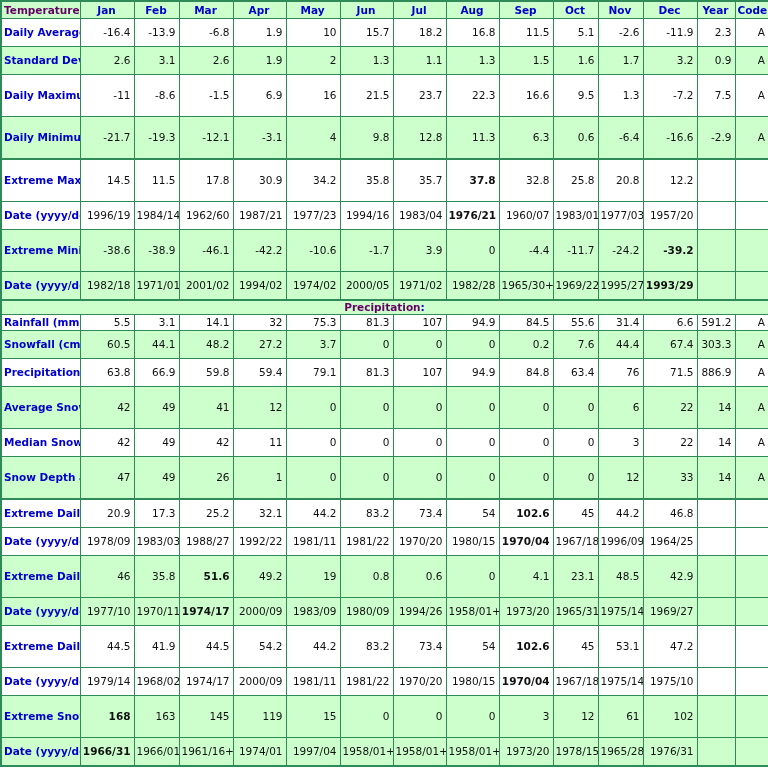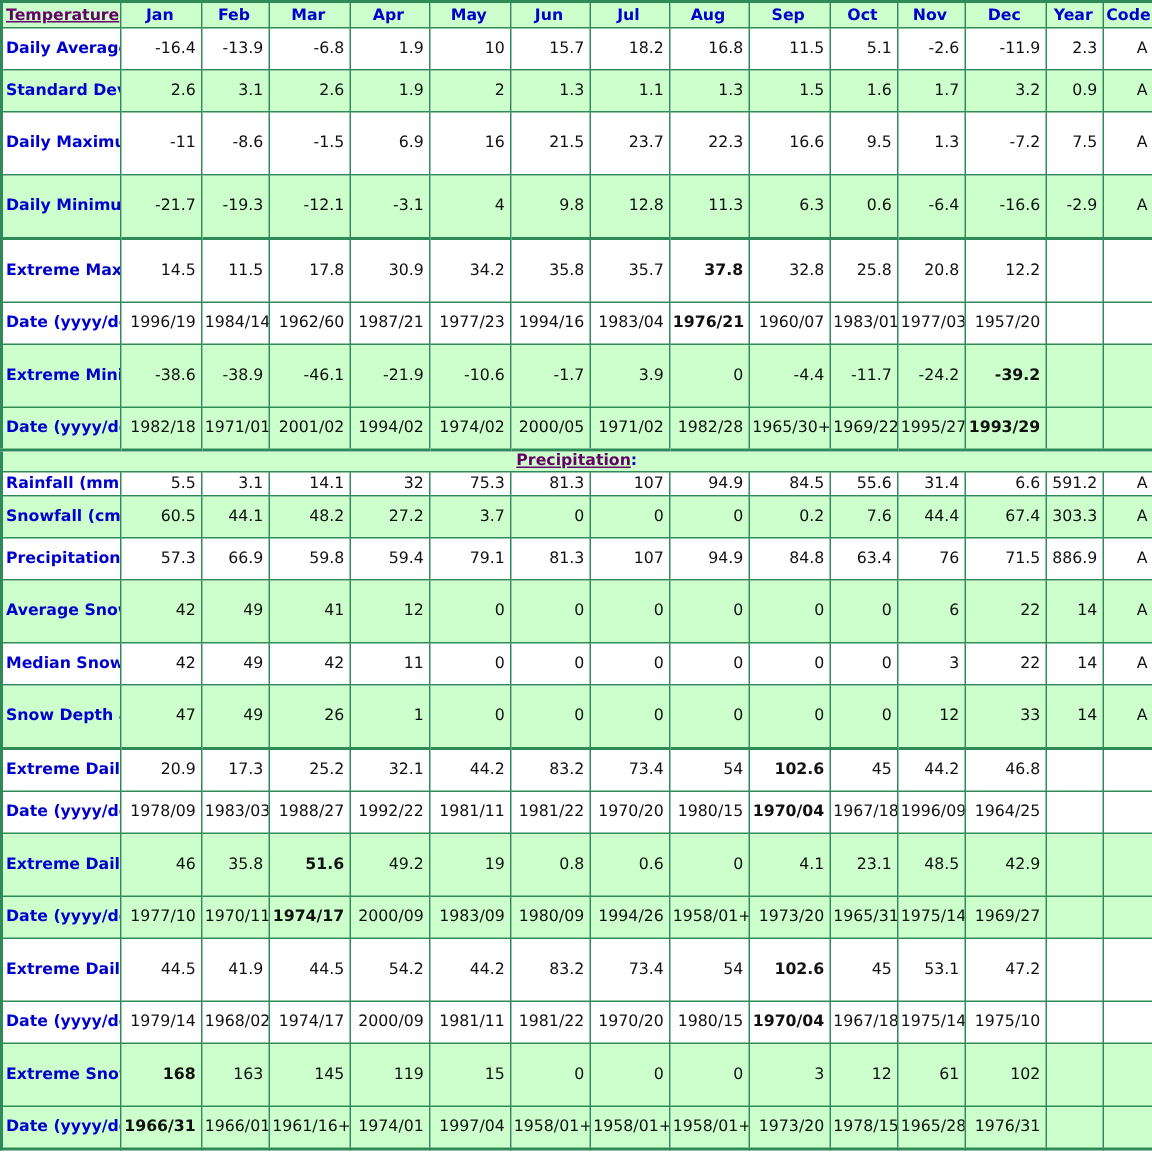--- a/index.html
+++ b/index.html
@@ -22,21 +22,21 @@
   }
   table.climate th {
     background: #ccffcc;
     color: #0000cc;
     font-weight: bold;
     text-align: center;
     height: 16px;
     font-size: 10.5px;
   }
   th.section-head { text-align: left; color: #660066; }
-  th.section-head span.link { text-decoration: underline; color: #660066; }
+  th.section-head span.link { color: #660066; }
   td.rowlabel {
     color: #0000cc;
     font-weight: bold;
     text-align: left;
     white-space: normal;
     line-height: 13px;
     padding-left: 3px;
   }
   td.val { text-align: right; color: #111; }
   td.code { text-align: right; color: #111; padding-right: 4px; }
@@ -189,21 +189,21 @@
         <td class="val">1977/03</td>
         <td class="val">1957/20</td>
         <td class="val"></td>
         <td class="code"></td>
       </tr>
       <tr class="green h42">
         <td class="rowlabel">Extreme Minimum (°C)</td>
         <td class="val">-38.6</td>
         <td class="val">-38.9</td>
         <td class="val">-46.1</td>
-        <td class="val">-21.9</td>
+        <td class="val">-42.2</td>
         <td class="val">-10.6</td>
         <td class="val">-1.7</td>
         <td class="val">3.9</td>
         <td class="val">0</td>
         <td class="val">-4.4</td>
         <td class="val">-11.7</td>
         <td class="val">-24.2</td>
         <td class="val bold">-39.2</td>
         <td class="val"></td>
         <td class="code"></td>
@@ -261,21 +261,21 @@
         <td class="val">0</td>
         <td class="val">0.2</td>
         <td class="val">7.6</td>
         <td class="val">44.4</td>
         <td class="val">67.4</td>
         <td class="val">303.3</td>
         <td class="code">A</td>
       </tr>
       <tr class="white h28">
         <td class="rowlabel">Precipitation (mm)</td>
-        <td class="val">57.3</td>
+        <td class="val">63.8</td>
         <td class="val">66.9</td>
         <td class="val">59.8</td>
         <td class="val">59.4</td>
         <td class="val">79.1</td>
         <td class="val">81.3</td>
         <td class="val">107</td>
         <td class="val">94.9</td>
         <td class="val">84.8</td>
         <td class="val">63.4</td>
         <td class="val">76</td>

